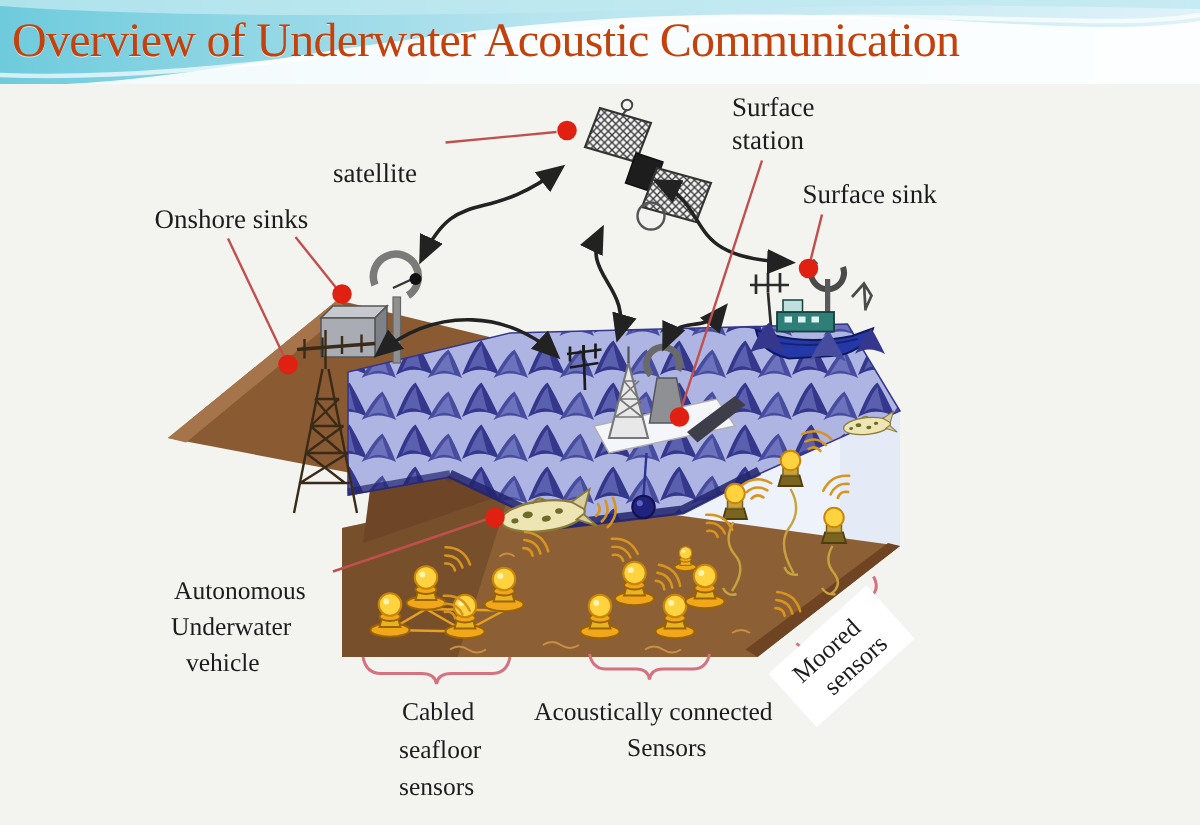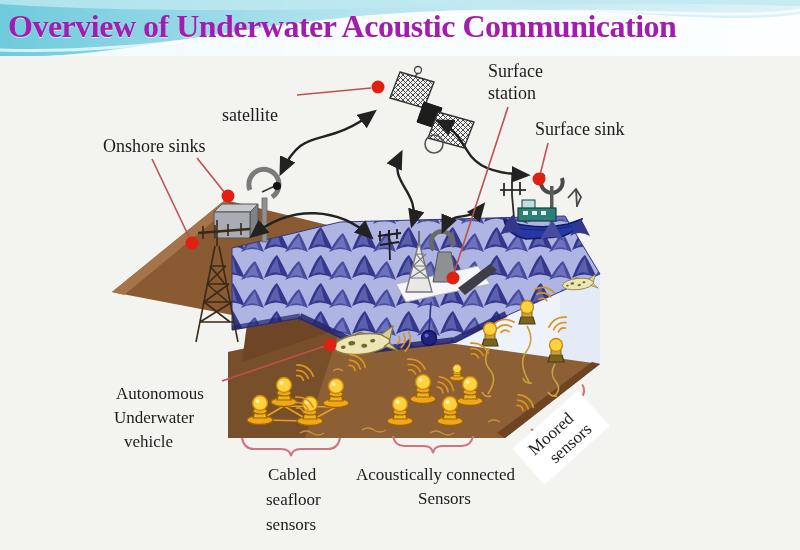--- a/index.html
+++ b/index.html
@@ -5,21 +5,21 @@
   html,body{margin:0;padding:0;}
   body{
     width:800px;height:550px;overflow:hidden;position:relative;
     background:#f3f3f0;
     font-family:"Liberation Serif","DejaVu Serif",serif;
   }
   .titlebar{position:absolute;left:0;top:0;width:800px;height:56px;}
   .titlebar svg{position:absolute;left:0;top:0;}
   .titlebar h1{
     position:absolute;left:8px;top:8px;margin:0;width:792px;
-    font-size:32px;font-weight:bold;color:#a21caf;letter-spacing:-0.5px;
+    font-size:32px;font-weight:normal;color:#c2410c;letter-spacing:-0.5px;
     white-space:nowrap;text-shadow:0 1px 0 rgba(255,255,255,.6);
   }
   .scene{position:absolute;left:0;top:0;}
   text{font-family:"Liberation Serif","DejaVu Serif",serif;fill:#1c1c1c;}
   .lbl{font-size:18px;}
   .lbl-s{font-size:17px;}
 </style>
 </head>
 <body>
 

